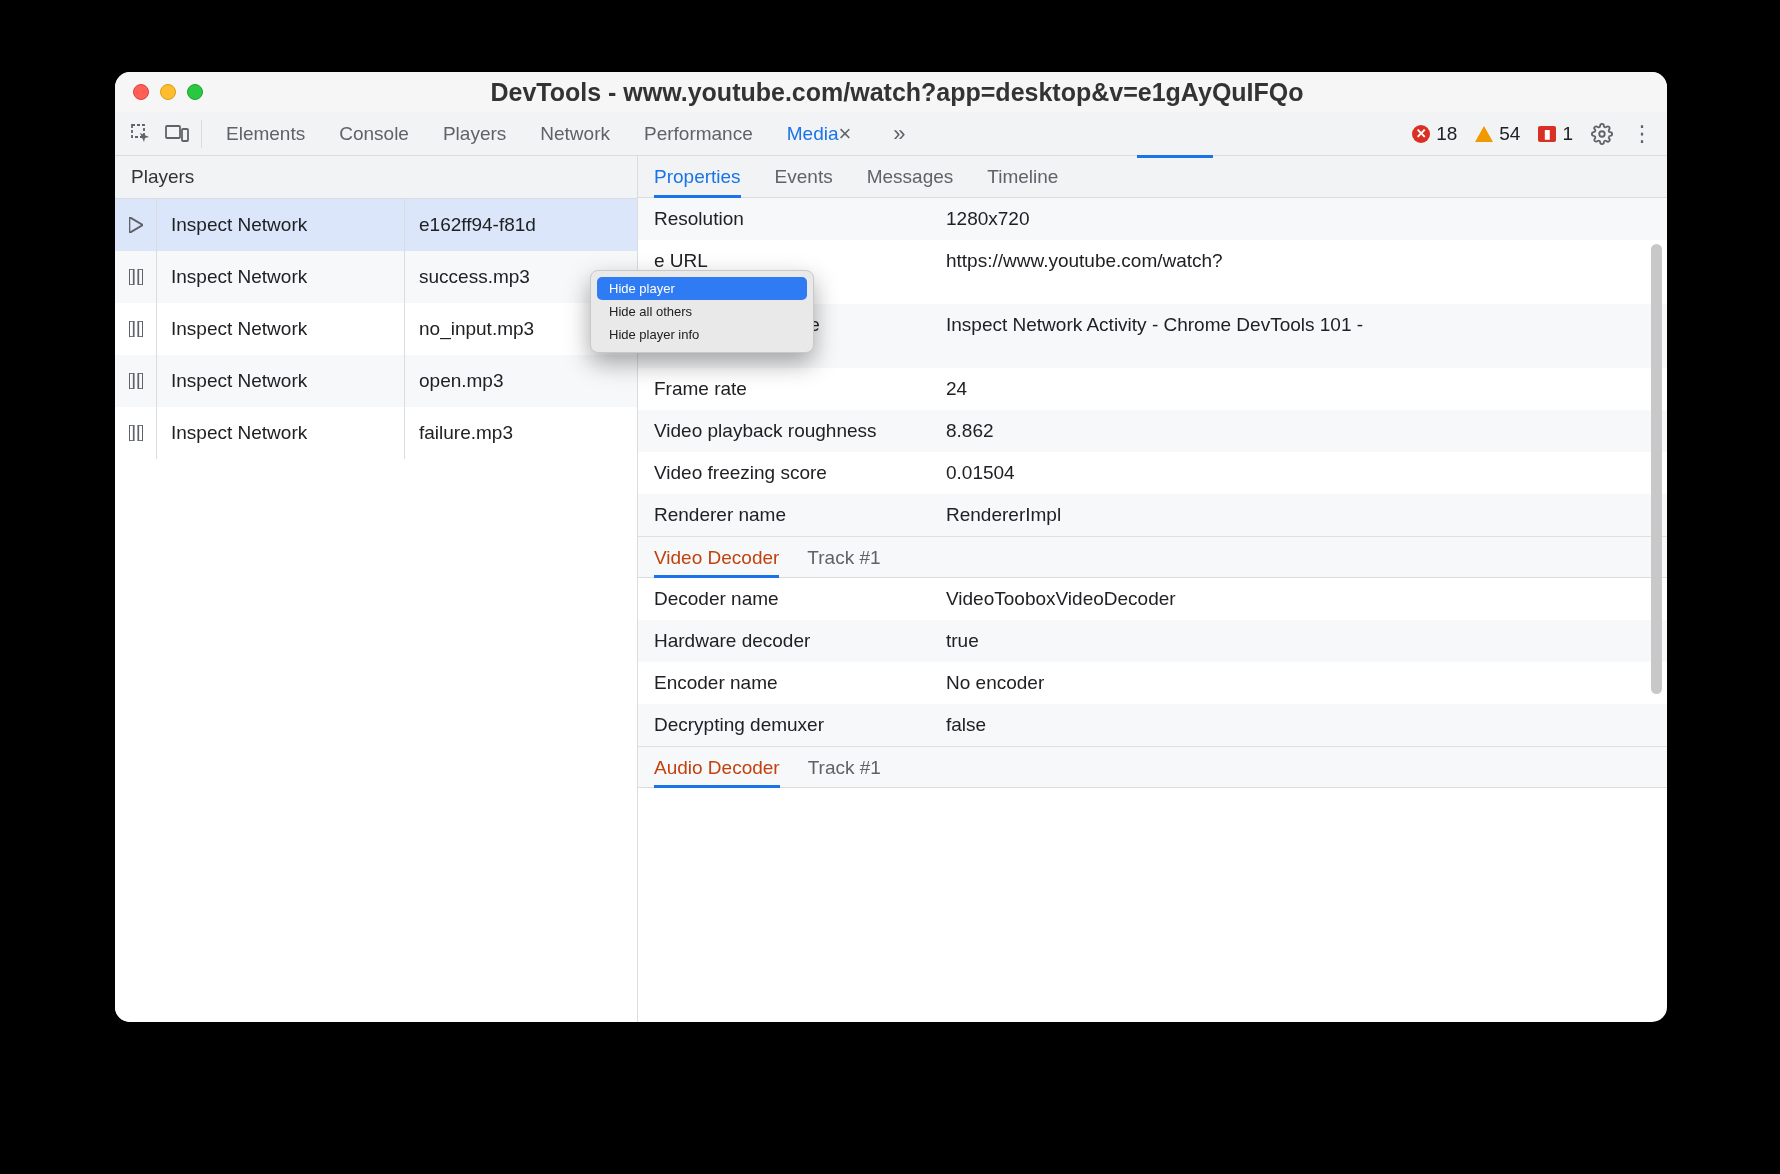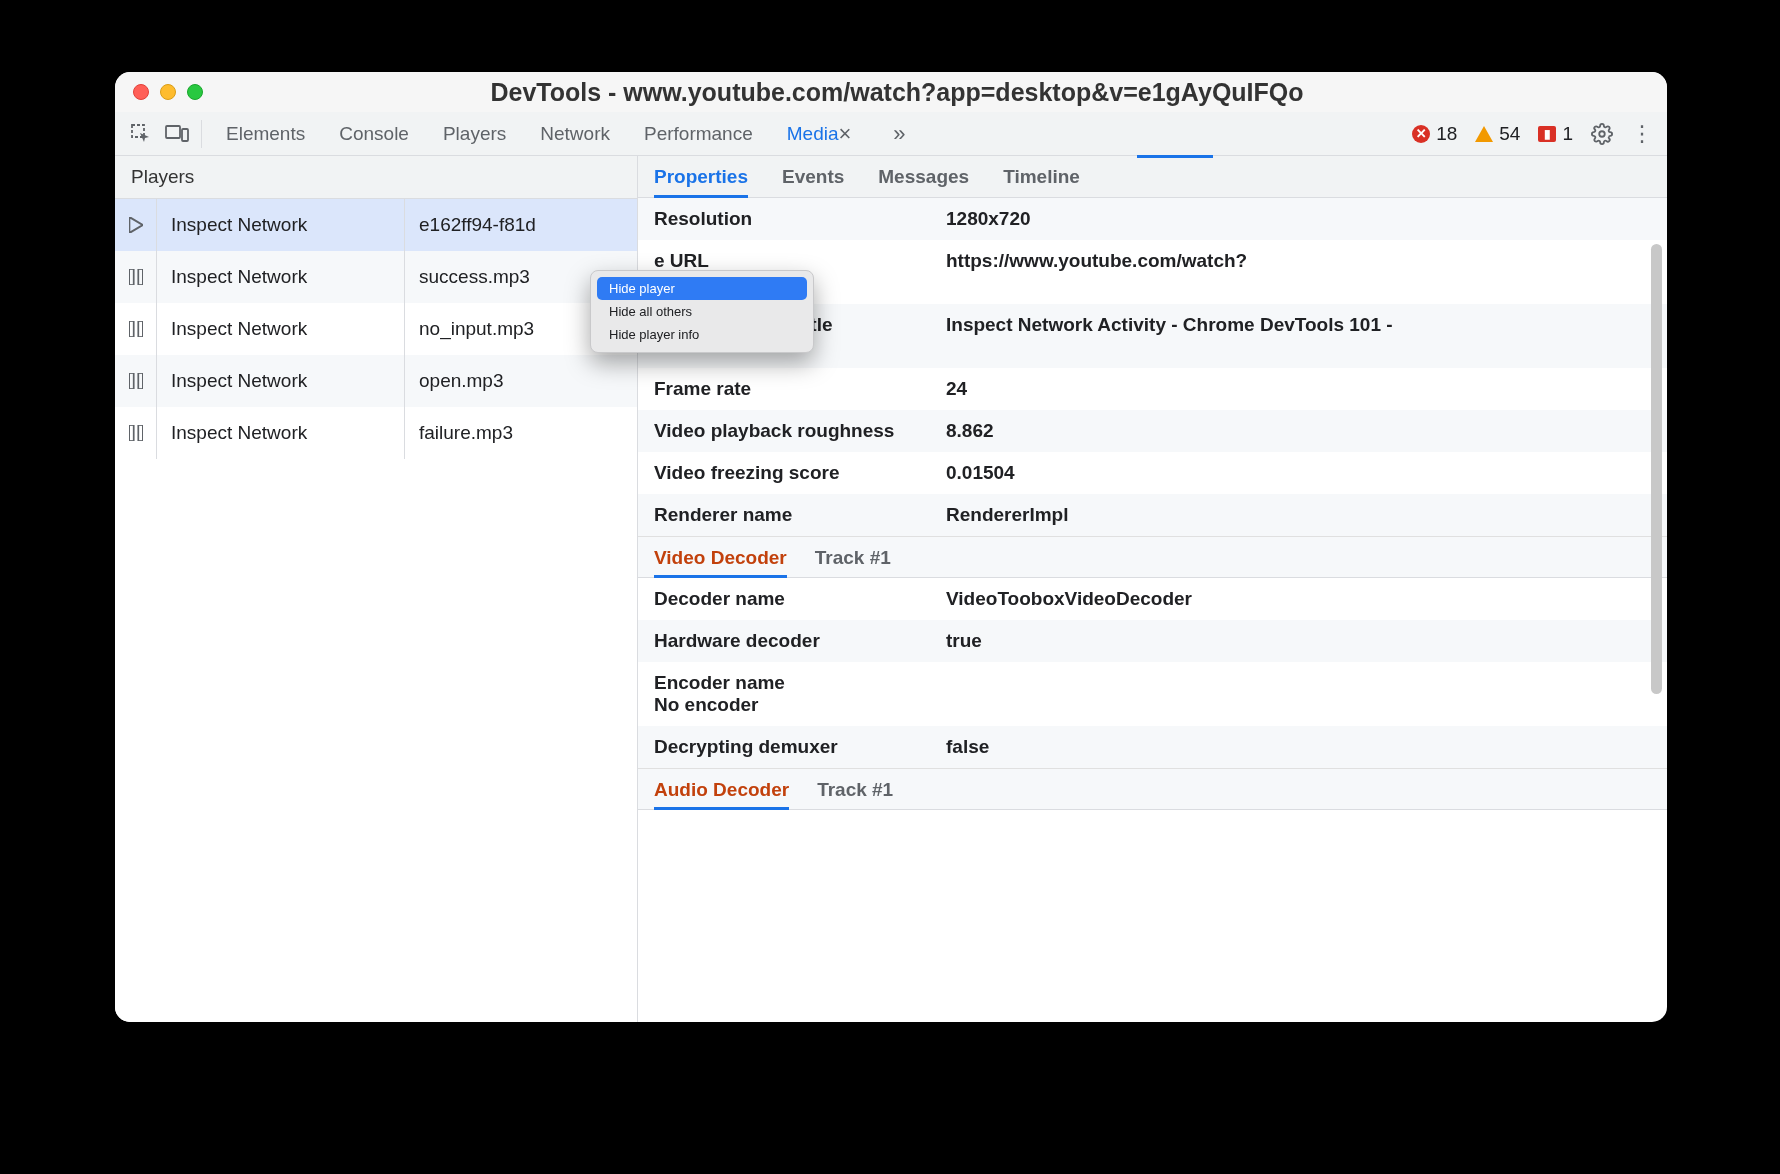--- a/index.html
+++ b/index.html
@@ -115,21 +115,21 @@
     border-bottom:0;
   }
   .prow.selected { background:#dbe6fb; }
   .prow .piconcol { width:42px; display:flex; align-items:center; justify-content:center; color:#5f6368; border-right:1px solid #dadce0; height:100%;}
   .prow .plabelcol { width:248px; padding-left:14px; font-size:19px; border-right:1px solid #dadce0; height:100%; display:flex; align-items:center; }
   .prow .pfilecol { flex:1; padding-left:14px; font-size:19px; height:100%; display:flex; align-items:center; overflow:hidden; white-space:nowrap;}
   .prow:nth-child(even):not(.selected){background:#f6f8fa;}
 
   
   .rpanel {
-    flex:1; display:flex; flex-direction:column; min-width:0;font-weight:bold;
+    flex:1; display:flex; flex-direction:column; min-width:0;
   }
   .subtabs {
     display:flex; gap:34px;
     padding:10px 16px 9px;
     border-bottom:1px solid #dadce0;
     background:#f1f3f4;
   }
   .subtab { font-size:19px; color:#5f6368; }
   .subtab.active { color:#1a73e8; border-bottom:3px solid #1a73e8; padding-bottom:7px; margin-bottom:-10px; }
 
@@ -350,21 +350,21 @@
             <span class="section-track">Track #1</span>
           </div>
           <div class="prop" style="background:#fff;">
             <span class="pname">Decoder name</span>
             <span class="pvalue">VideoTooboxVideoDecoder</span>
           </div>
           <div class="prop" style="background:#f6f8fa;">
             <span class="pname">Hardware decoder</span>
             <span class="pvalue">true</span>
           </div>
-          <div class="prop" style="background:#fff;flex-direction:column;">
+          <div class="prop" style="background:#fff;">
             <span class="pname">Encoder name</span>
             <span class="pvalue">No encoder</span>
           </div>
           <div class="prop" style="background:#f6f8fa;">
             <span class="pname">Decrypting demuxer</span>
             <span class="pvalue">false</span>
           </div>
 
           <div class="section-head">
             <span class="section-title">Audio Decoder</span>

